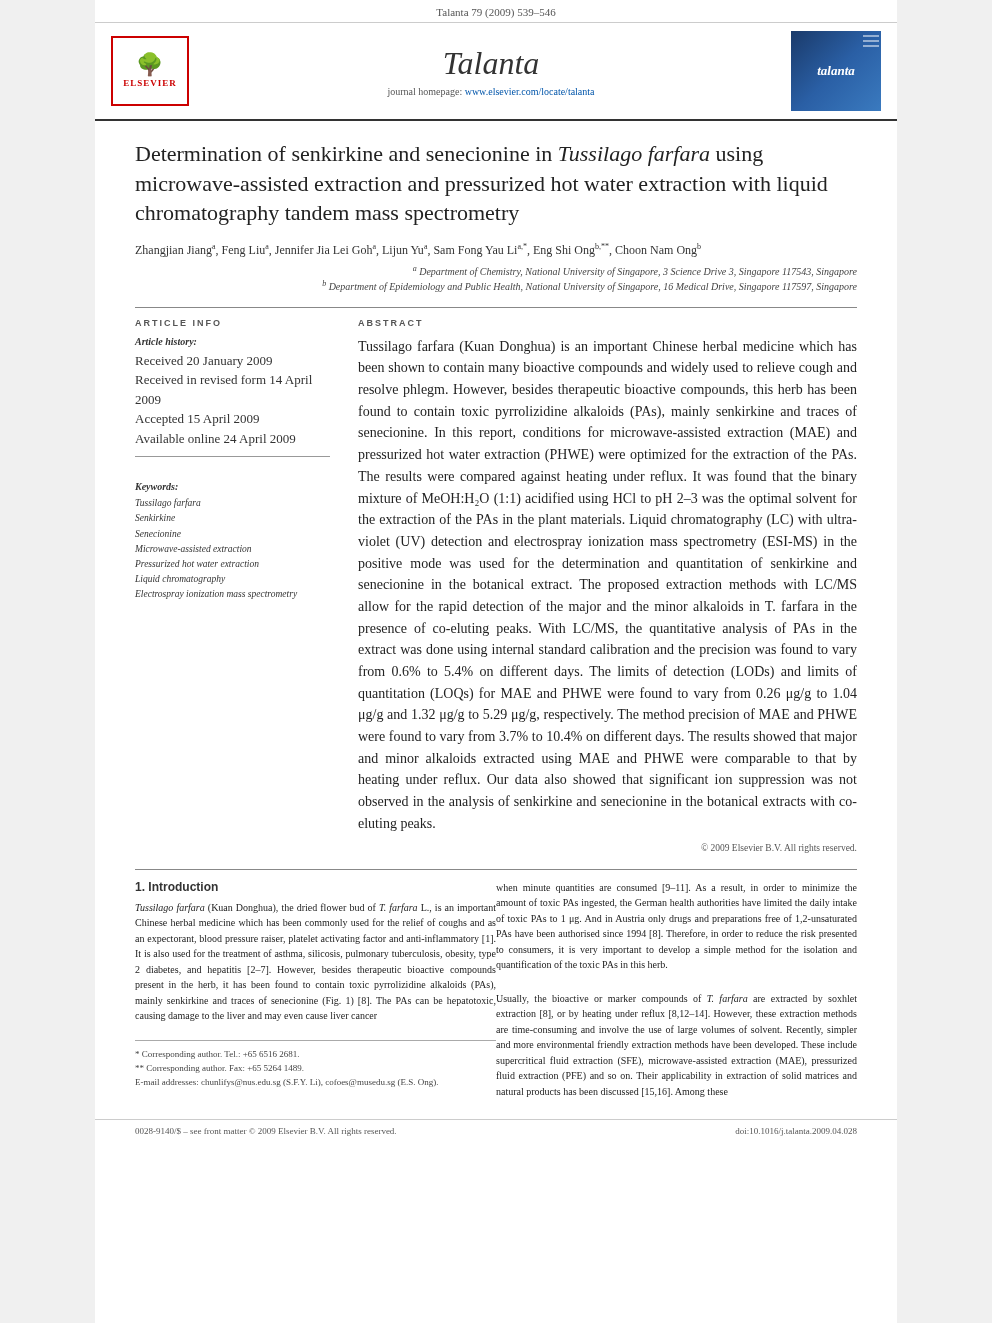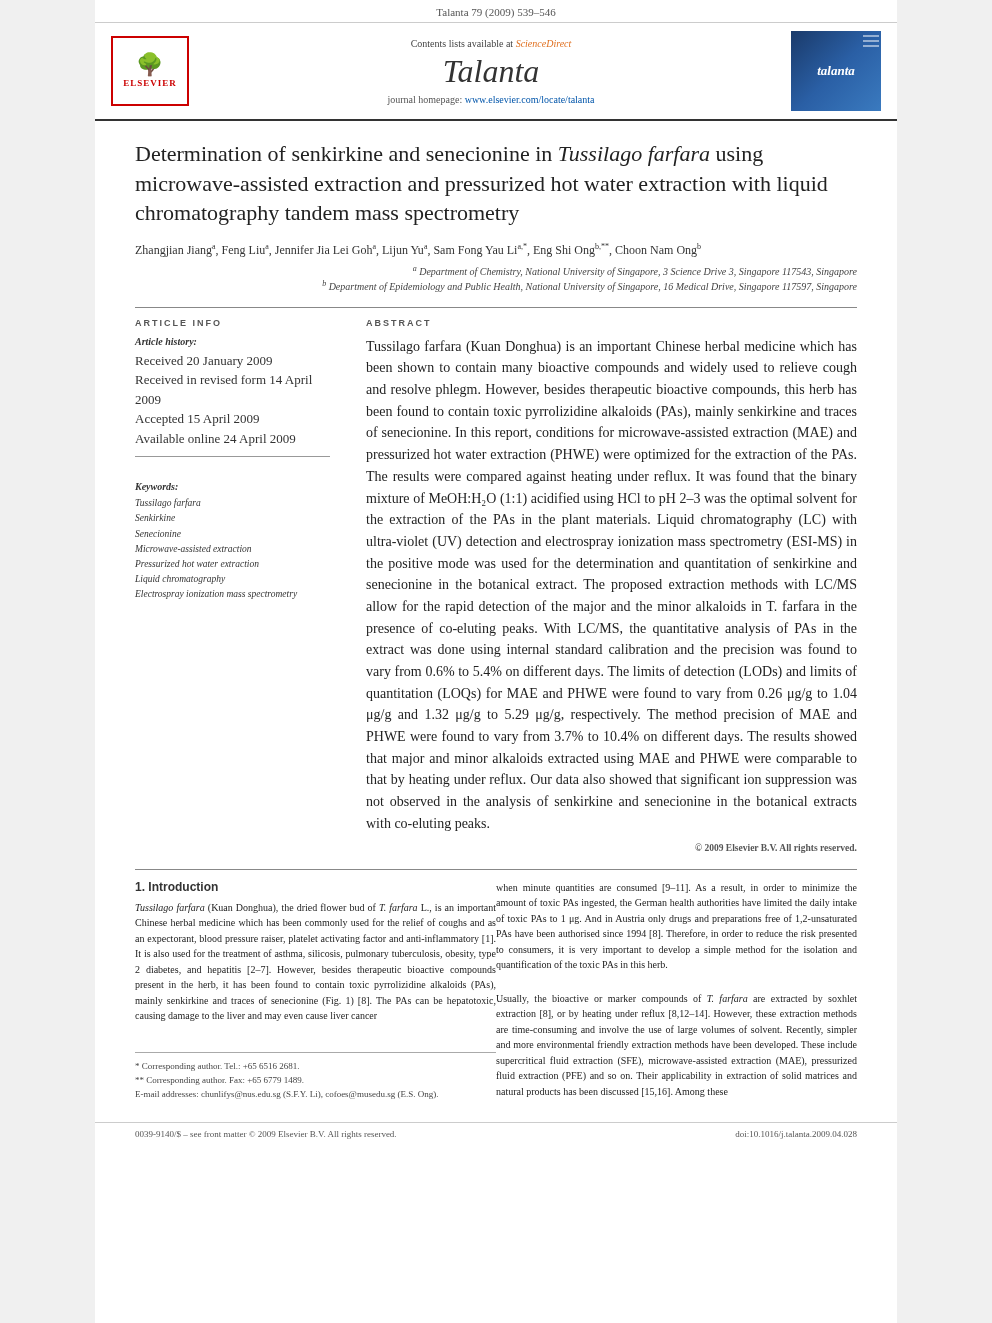--- a/index.html
+++ b/index.html
@@ -145,21 +145,21 @@
     }
     .affil-line {
       margin-bottom: 2px;
     }
     sup {
       font-size: 8px;
     }
 
     .two-col {
       display: flex;
-      gap: 36px;
+      gap: 28px;
       margin-top: 14px;
       border-top: 1.5px solid #888;
       padding-top: 10px;
     }
     .left-col {
       width: 195px;
       flex-shrink: 0;
     }
     .right-col {
       flex: 1;
@@ -206,21 +206,20 @@
       font-size: 14px;
       color: #222;
       line-height: 1.55;
       text-align: justify;
     }
     .copyright-line {
       font-size: 9.5px;
       color: #555;
       text-align: right;
       margin-top: 8px;
-      font-weight: bold;
     }
 
     .intro-section {
       margin-top: 16px;
       border-top: 1.5px solid #888;
       padding-top: 10px;
     }
     .intro-two-col {
       display: flex;
     }
@@ -240,21 +239,21 @@
     .body-text {
       font-size: 10px;
       color: #222;
       line-height: 1.55;
       text-align: justify;
     }
     .body-text em {
       font-style: italic;
     }
     .footnotes {
-      margin-top: 28px;
+      margin-top: 16px;
       border-top: 1px solid #aaa;
       padding-top: 6px;
     }
     .footnote-line {
       font-size: 9px;
       color: #444;
       line-height: 1.6;
     }
     .footer-bar {
       margin-top: 10px;
@@ -278,24 +277,20 @@
   <div class="journal-header">
 
     <div class="elsevier-logo">
       <div class="elsevier-logo-inner">
         <div class="elsevier-tree">🌳</div>
         <div class="elsevier-text">ELSEVIER</div>
       </div>
     </div>
 
     <div class="journal-center">
-      <div class="sciencedirect-line">
-        <span>Contents lists available at</span>
-        <span class="sciencedirect-link">ScienceDirect</span>
-      </div>
       <div class="journal-name">Talanta</div>
       <div class="journal-homepage">
         <span>journal homepage:</span>
         <span style="color:#0055aa;">www.elsevier.com/locate/talanta</span>
       </div>
     </div>
 
     <div class="talanta-logo-box">
       <div class="talanta-logo-lines">
         <div class="talanta-logo-line"></div>
@@ -366,38 +361,38 @@
           <div class="section-heading">
             <span>1.</span>
             <span>Introduction</span>
           </div>
           <div class="body-text">
             <em>Tussilago farfara</em> (Kuan Donghua), the dried flower bud of <em>T. farfara</em> L., is an important Chinese herbal medicine which has been commonly used for the relief of coughs and as an expectorant, blood pressure raiser, platelet activating factor and anti-inflammatory [1]. It is also used for the treatment of asthma, silicosis, pulmonary tuberculosis, obesity, type 2 diabetes, and hepatitis [2–7]. However, besides therapeutic bioactive compounds present in the herb, it has been found to contain toxic pyrrolizidine alkaloids (PAs), mainly senkirkine and traces of senecionine (Fig. 1) [8]. The PAs can be hepatotoxic, causing damage to the liver and may even cause liver cancer
           </div>
 
           <div class="footnotes">
             <div class="footnote-line">* Corresponding author. Tel.: +65 6516 2681.</div>
-            <div class="footnote-line">** Corresponding author. Fax: +65 6779 1489.</div>
+            <div class="footnote-line">** Corresponding author. Fax: +65 5264 1489.</div>
             <div class="footnote-line">E-mail addresses: chunlifys@nus.edu.sg (S.F.Y. Li), cofoes@musedu.sg (E.S. Ong).</div>
           </div>
         </div>
 
         <div class="intro-right">
           <div class="body-text">
             when minute quantities are consumed [9–11]. As a result, in order to minimize the amount of toxic PAs ingested, the German health authorities have limited the daily intake of toxic PAs to 1 μg. And in Austria only drugs and preparations free of 1,2-unsaturated PAs have been authorised since 1994 [8]. Therefore, in order to reduce the risk presented to consumers, it is very important to develop a simple method for the isolation and quantification of the toxic PAs in this herb.
           </div>
           <br>
           <div class="body-text">
             Usually, the bioactive or marker compounds of <em>T. farfara</em> are extracted by soxhlet extraction [8], or by heating under reflux [8,12–14]. However, these extraction methods are time-consuming and involve the use of large volumes of solvent. Recently, simpler and more environmental friendly extraction methods have been developed. These include supercritical fluid extraction (SFE), microwave-assisted extraction (MAE), pressurized fluid extraction (PFE) and so on. Their applicability in extraction of solid matrices and natural products has been discussed [15,16]. Among these
           </div>
         </div>
 
       </div>
     </div>
 
   </div>
 
   <div class="footer-bar">
-    <span>0039-9140/$ – see front matter © 2009 Elsevier B.V. All rights reserved.</span>
+    <span>0028-9140/$ – see front matter © 2009 Elsevier B.V. All rights reserved.</span>
     <span>doi:10.1016/j.talanta.2009.04.028</span>
   </div>
 
 </div>
 
 </body></html>

